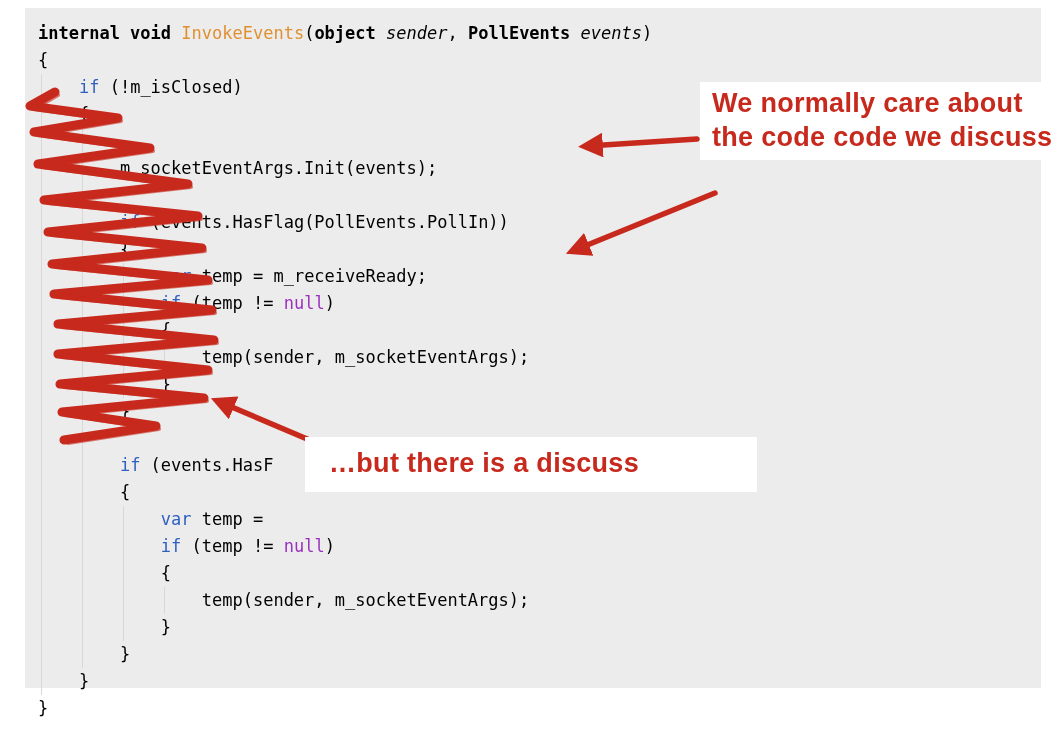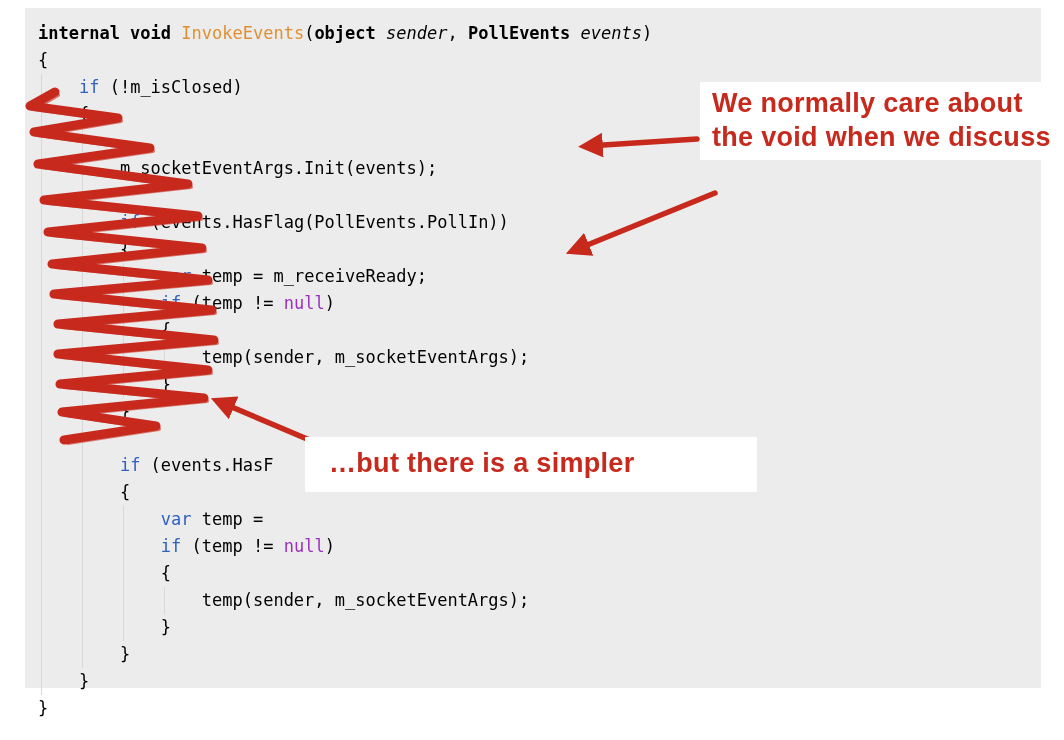--- a/index.html
+++ b/index.html
@@ -86,17 +86,17 @@
 
   <line x1="697" y1="139" x2="588" y2="146" marker-end="url(#ah)" style="stroke:var(--accent);stroke-width:5.5;stroke-linecap:round;"></line>
 
   <line x1="715" y1="193" x2="575" y2="250" marker-end="url(#ah)" style="stroke:var(--accent);stroke-width:5.5;stroke-linecap:round;"></line>
 
   <line x1="352" y1="458" x2="220" y2="402" marker-end="url(#ah)" style="stroke:var(--accent);stroke-width:5.5;stroke-linecap:round;"></line>
 </svg>
 
 <div class="note note-1">
     <div>We normally care about</div>
-    <div>the void when we discuss</div>
+    <div>the code code we discuss</div>
   </div>
 <div class="note note-2">
-    <div>…but there is a simpler</div>
+    <div>…but there is a discuss</div>
   </div>
 
 </body></html>

